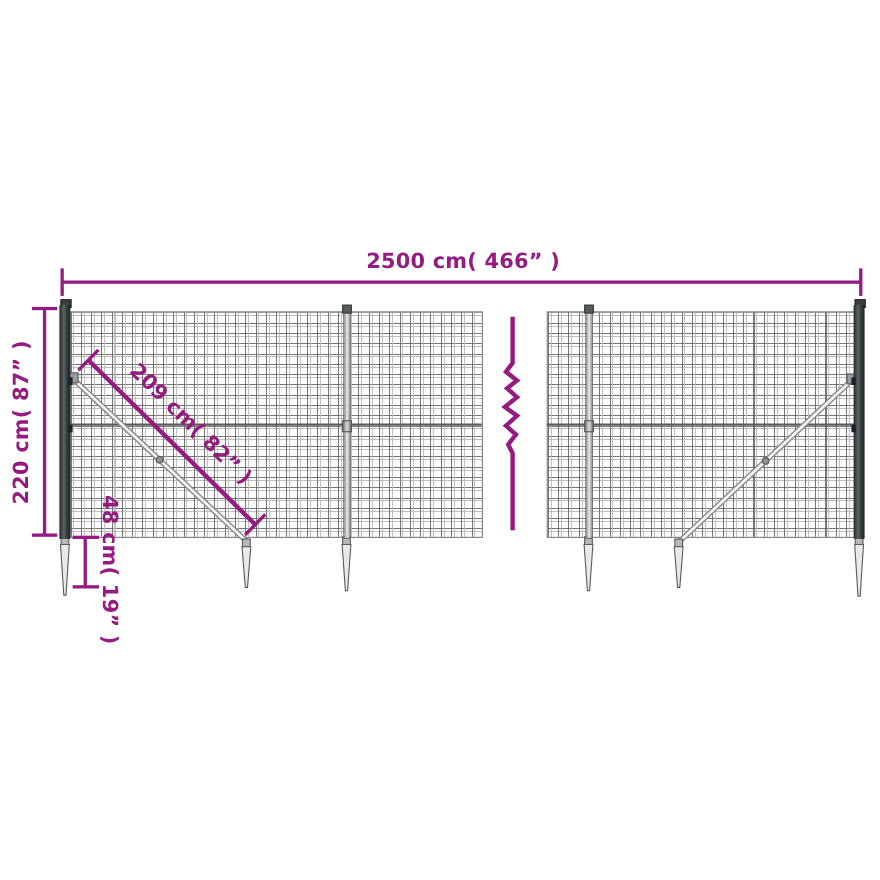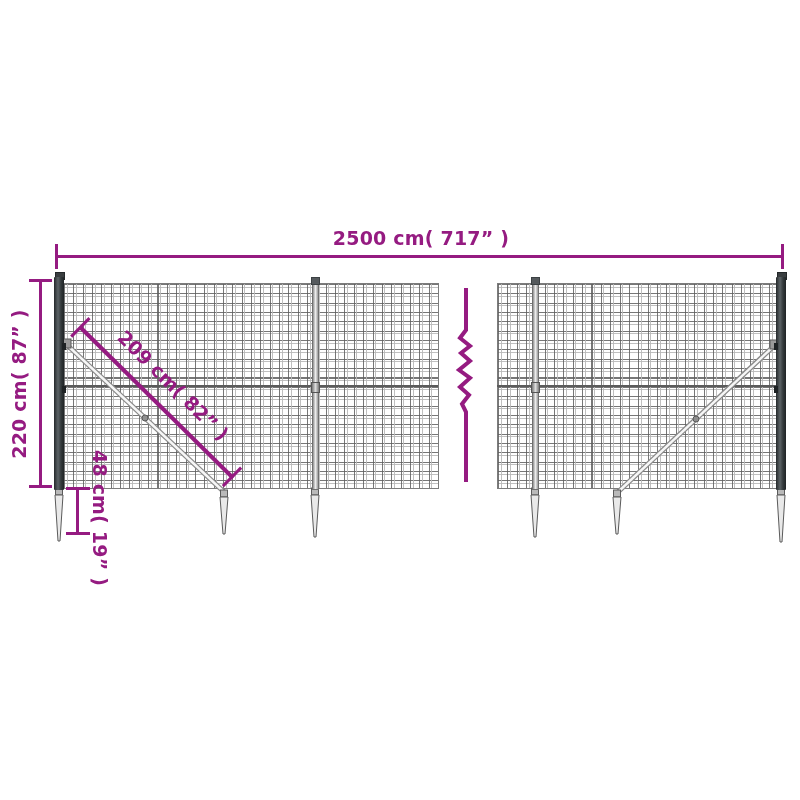--- a/index.html
+++ b/index.html
@@ -118,21 +118,21 @@
 
   <div class="mid-post-cap" style="left:311px;"></div>
   <div class="mid-post" style="left:312px;"></div>
   <div class="mid-post-clamp" style="left:311px;top:382px;"></div>
 
   <div class="mid-post-cap" style="left:531px;"></div>
   <div class="mid-post" style="left:532px;"></div>
   <div class="mid-post-clamp" style="left:531px;top:382px;"></div>
 
   <div>
-    <div class="dim-label center-anchor" style="left:421px;top:238px;position:absolute;">2500 cm( 717” )</div>
+    <div class="dim-label center-anchor" style="left:421px;top:238px;position:absolute;">2500 cm( 466” )</div>
     <div class="dim-line" style="left:57px;top:255px;width:726px;height:3px;"></div>
     <div class="dim-tick" style="left:55px;top:244px;width:3px;height:25px;"></div>
     <div class="dim-tick" style="left:781px;top:244px;width:3px;height:25px;"></div>
   </div>
 
   <div>
     <div class="dim-label rot-ccw" style="left:19px;top:384px;">220 cm( 87” )</div>
     <div class="dim-line" style="left:39px;top:281px;width:3px;height:206px;"></div>
     <div class="dim-tick" style="left:29px;top:279px;width:23px;height:3px;"></div>
     <div class="dim-tick" style="left:29px;top:485px;width:23px;height:3px;"></div>

